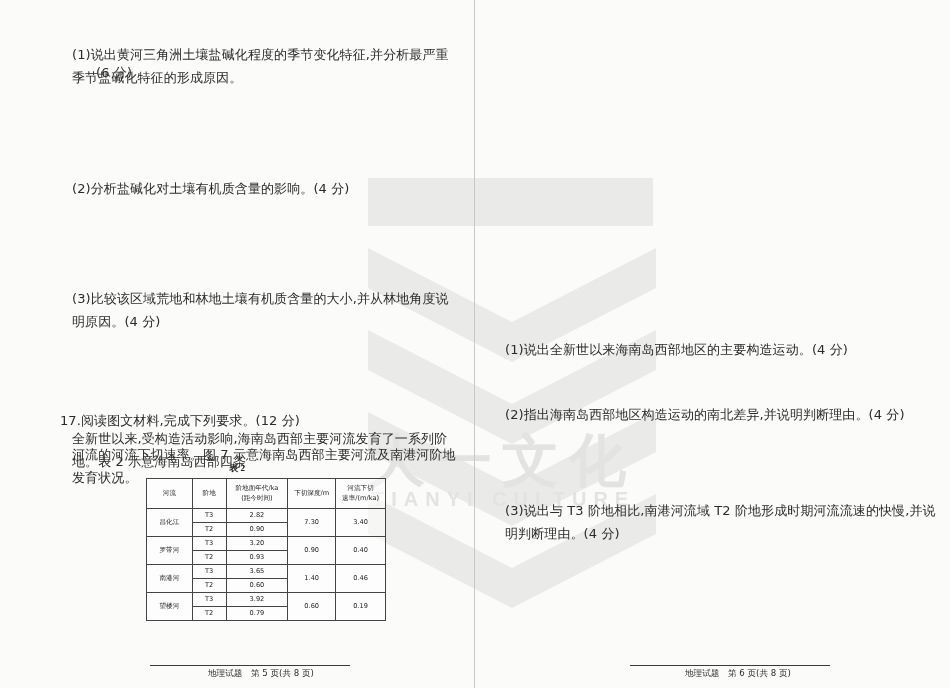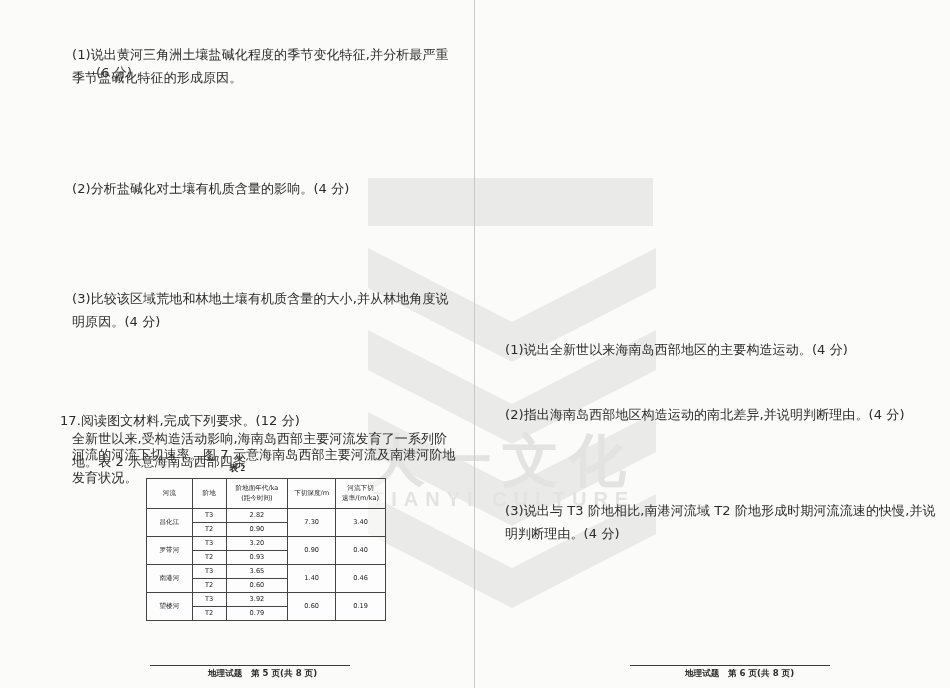--- a/index.html
+++ b/index.html
@@ -75,21 +75,20 @@
     bottom: 22px;
     height: 1px;
     background: #3a3a3a;
   }
   .footer-text {
     position: absolute;
     bottom: 8px;
     font-size: 8.6px;
     color: #2b2b2b;
     font-family: "DejaVu Sans", sans-serif;
-    font-weight: bold;
   }
 
   
   .tbl-caption {
     position: absolute;
     left: 0; width: 474px;
     top: 462px;
     text-align: center;
     font-size: 9px;
     font-weight: bold;

